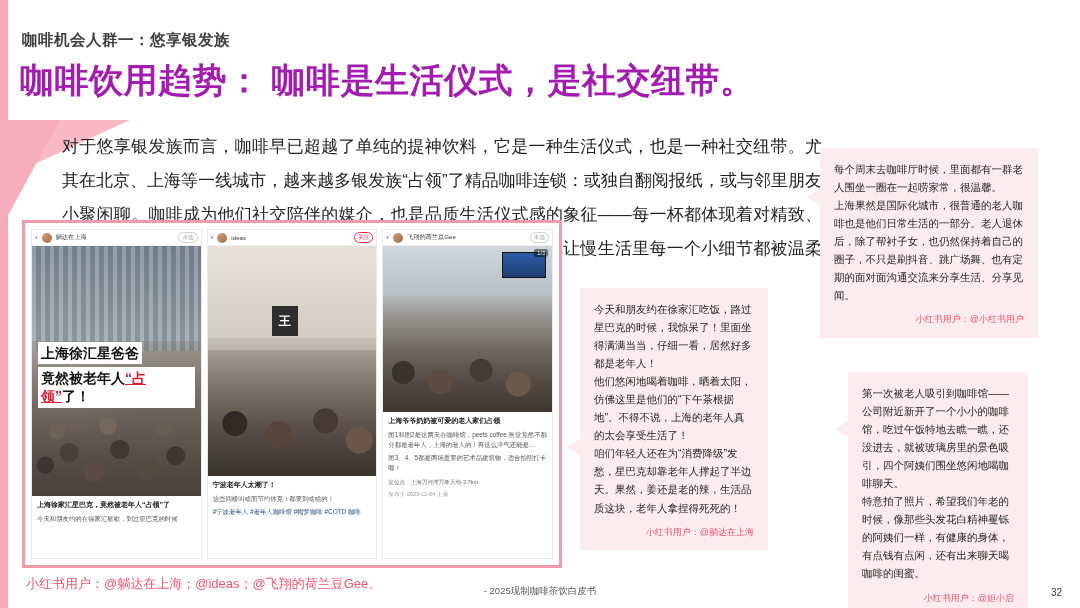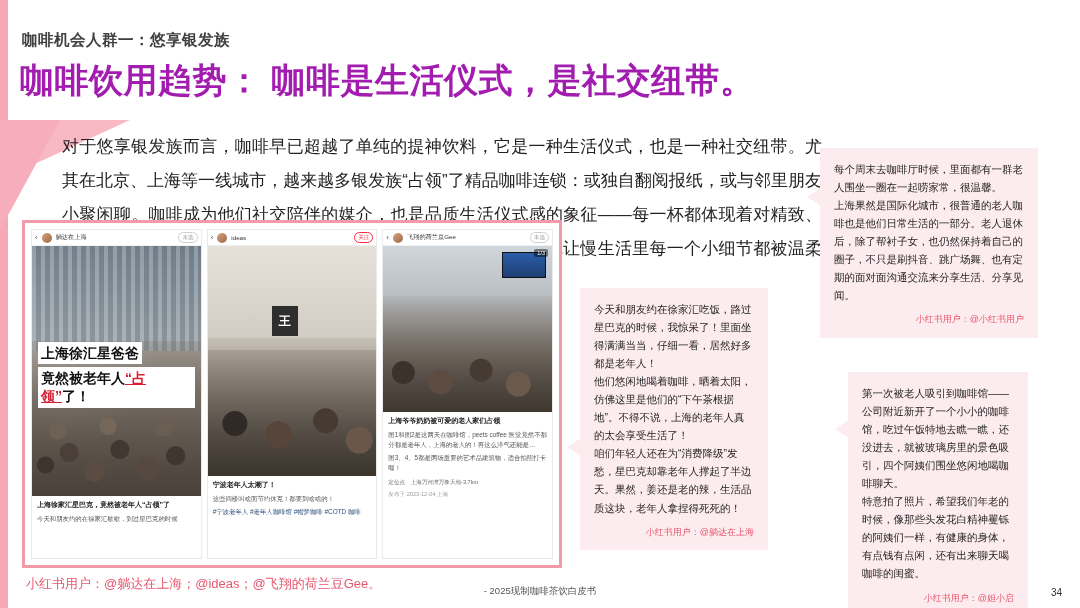--- a/index.html
+++ b/index.html
@@ -391,13 +391,13 @@
   <span class="src">小红书用户：@小红书用户</span>
 </div>
 
 <div class="bubble" id="bubble-3">
   <span style="white-space:pre-line;">第一次被老人吸引到咖啡馆——公司附近新开了一个小小的咖啡馆，吃过午饭特地去瞧一瞧，还没进去，就被玻璃房里的景色吸引，四个阿姨们围坐悠闲地喝咖啡聊天。
 特意拍了照片，希望我们年老的时候，像那些头发花白精神矍铄的阿姨们一样，有健康的身体，有点钱有点闲，还有出来聊天喝咖啡的闺蜜。</span>
   <span class="src">小红书用户：@妲小启</span>
 </div>
 
 <div class="footer-center">- 2025现制咖啡茶饮白皮书</div>
-<div class="footer-page">34</div>
+<div class="footer-page">32</div>
 
 </body></html>

